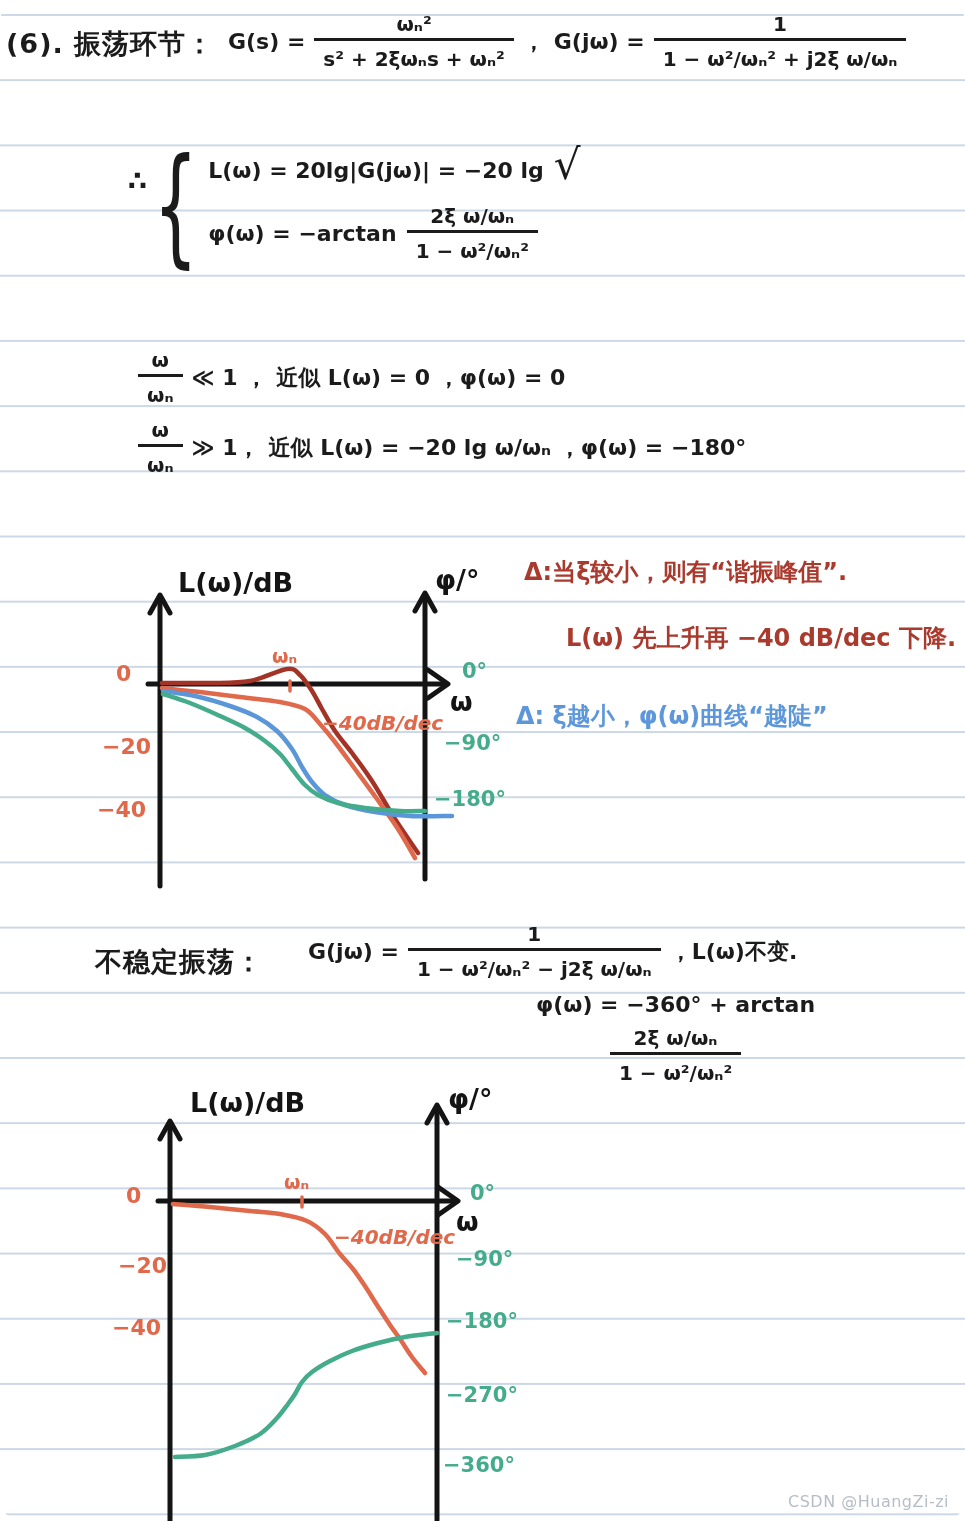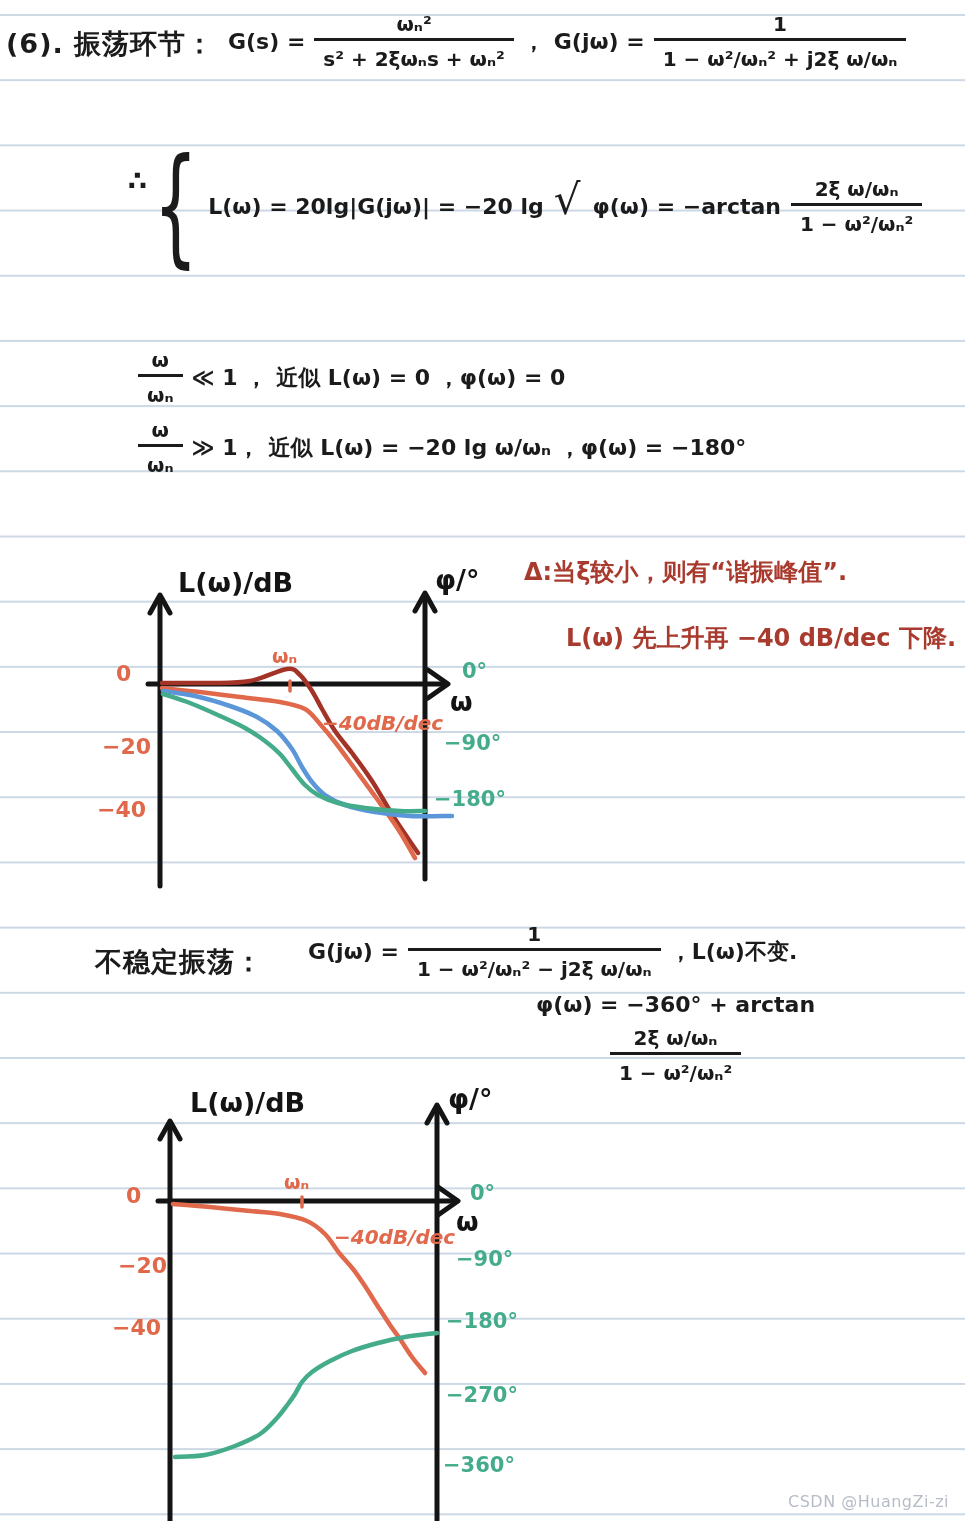--- a/index.html
+++ b/index.html
@@ -4,31 +4,32 @@
 <style>
   html,body{margin:0;padding:0;background:#fff;}
   .page{
     position:relative; width:965px; height:1521px; overflow:hidden;
     background:#ffffff;
     background-image:linear-gradient(#ccd8e5 1.5px, transparent 1.5px);
     background-size:100% 65.2px;
     background-position:0 14px;
     font-family:"DejaVu Sans", sans-serif;
     color:#1b1b1b;
+    border-radius:22px;
   }
   .heading{position:absolute; font-size:27px; font-weight:700; letter-spacing:1px;}
   .formula{position:absolute; display:flex; align-items:center; gap:9px;
            font-size:22px; font-weight:600; white-space:nowrap;}
   .frac{display:inline-flex; flex-direction:column; align-items:center; line-height:1.2; font-size:20px;}
   .frac .num{padding:0 9px 2px;}
   .frac .den{border-top:3px solid currentColor; padding:6px 9px 0;}
   .sys{position:absolute; display:flex; align-items:center;}
   .therefore{font-size:27px; font-weight:700; margin-right:2px; transform:translateY(-26px);}
   .brace{font-size:128px; font-weight:400; line-height:1; transform:scaleX(.55); margin:0 -8px 0 -14px;}
-  .sys-rows{display:flex; flex-direction:row; gap:12px;}
+  .sys-rows{display:flex; flex-direction:column; gap:12px;}
   .sys-row{display:flex; align-items:center; gap:10px; font-size:22px; font-weight:600; white-space:nowrap;}
   .sqrt-group{display:inline-flex; align-items:flex-start;}
   .sqrt-sym{font-size:42px; line-height:1; font-weight:400; transform:translateY(-6px);}
   .radicand{border-top:3px solid #1b1b1b; padding:5px 6px 0 3px; margin-left:-5px; font-size:21px;}
   .note{position:absolute; font-size:24px; font-weight:700; white-space:nowrap;}
   .chart{position:absolute;margin-top:24px;}
   .chart svg{position:absolute; left:0; top:0; overflow:visible;}
   .clabel{position:absolute; font-weight:700; white-space:nowrap;}
   .axis-title{font-size:27px; color:#141414;}
   .tick-l{font-size:22px; color:#e0684b;}
@@ -121,20 +122,21 @@
     <div class="clabel tick-l" style="left:7px;   top:228px;">−40</div>
     <div class="clabel tick-r" style="left:372px; top:90px;">0°</div>
     <div class="clabel tick-r" style="left:354px; top:162px;">−90°</div>
     <div class="clabel tick-r" style="left:344px; top:218px;">−180°</div>
     <div class="clabel wn" style="left:182px; top:76px;">ωₙ</div>
     <div class="clabel slope" style="left:232px; top:142px;">−40dB/dec</div>
   </div>
 
   <div class="note" style="left:524px; top:556px; color:#a93a2e;">Δ:当ξ较小，则有“谐振峰值”.</div>
   <div class="note" style="left:566px; top:622px; color:#a93a2e;">L(ω) 先上升再 −40 dB/dec 下降.</div>
+  <div class="note" style="left:516px; top:700px; color:#5e97d9;">Δ: ξ越小，φ(ω)曲线“越陡”</div>
 
   <div class="heading" style="left:95px; top:944px;">不稳定振荡：</div>
 
   <div class="formula" style="left:308px; top:922px;">
     <span>G(jω) =</span>
     <span class="frac">
       <span class="num">1</span>
       <span class="den">1 − ω²/ωₙ² − j2ξ ω/ωₙ</span>
     </span>
     <span>，L(ω)不变.</span>

